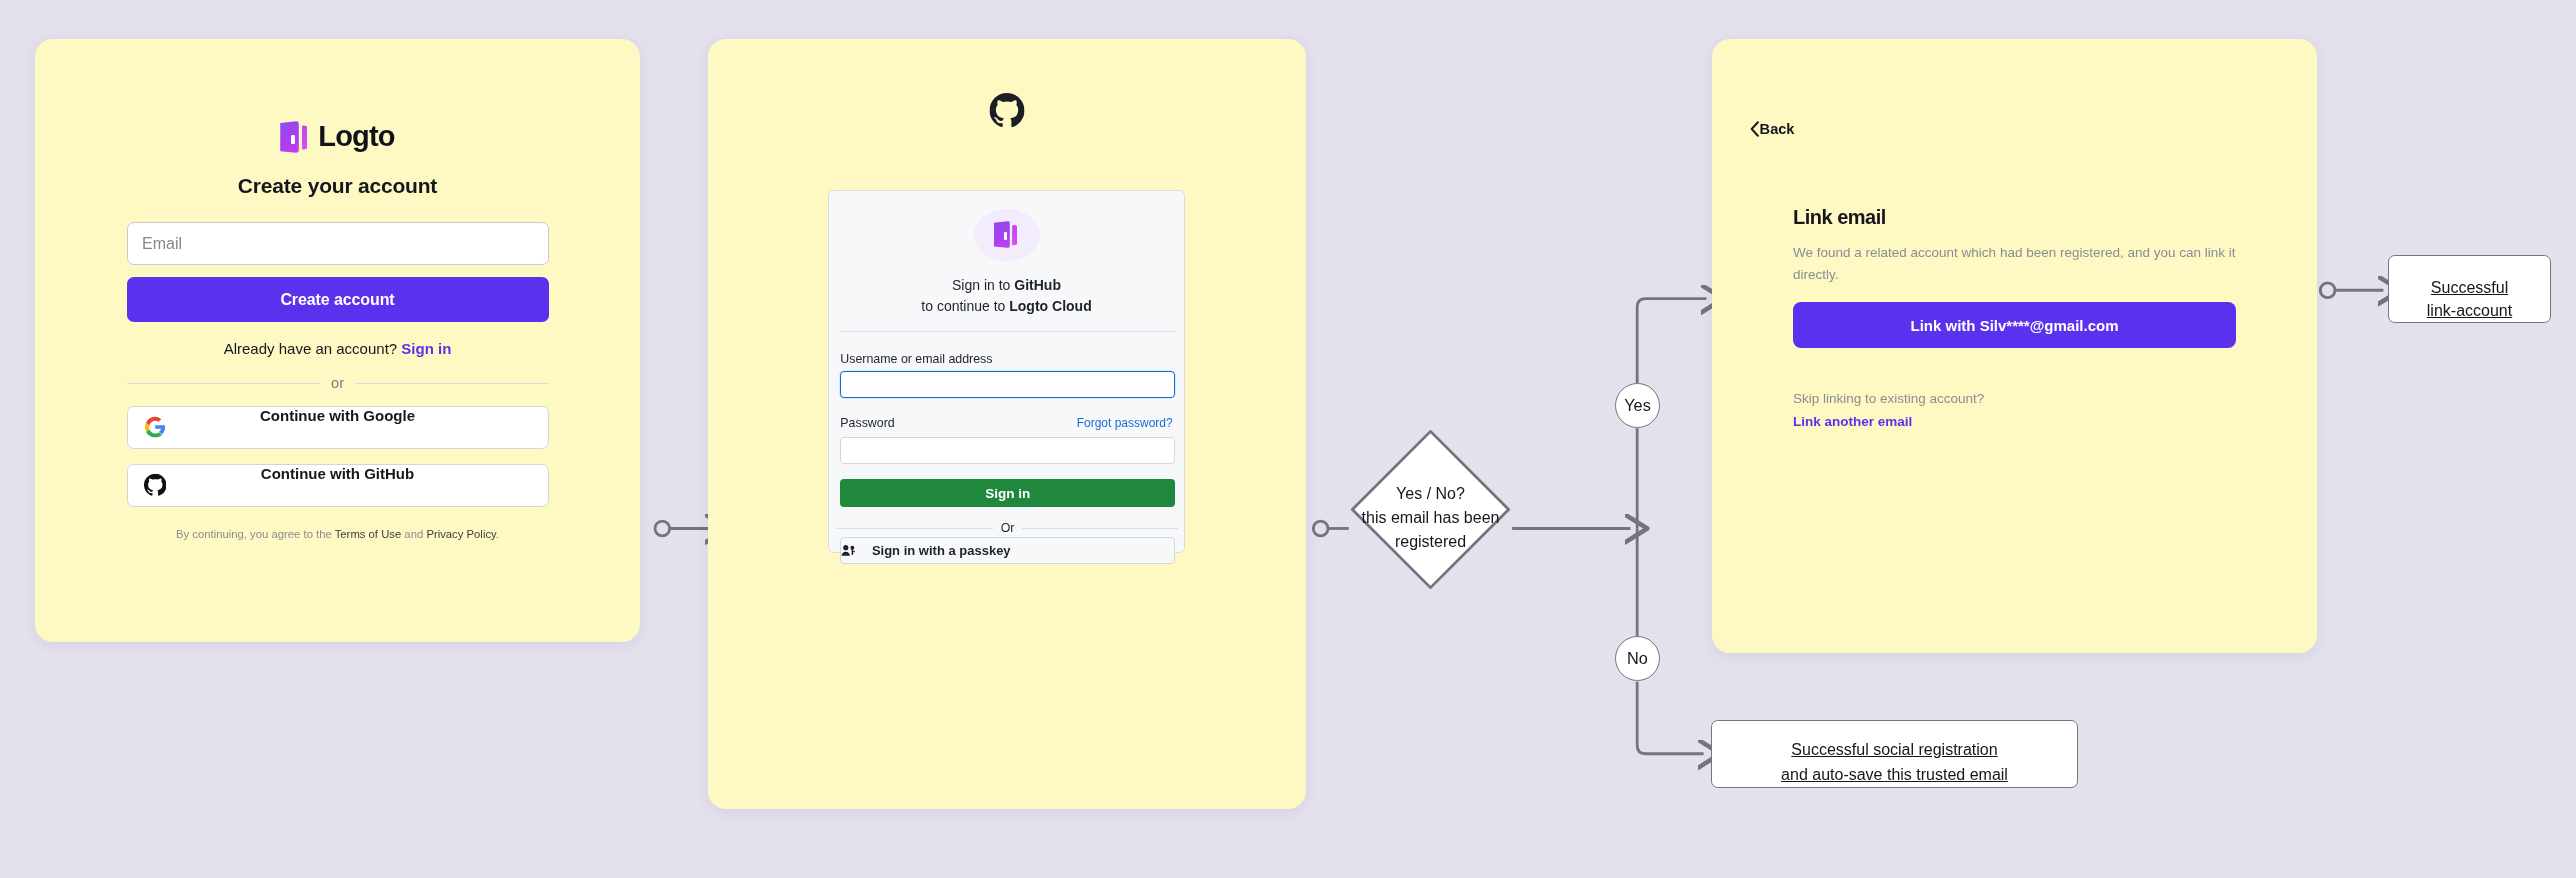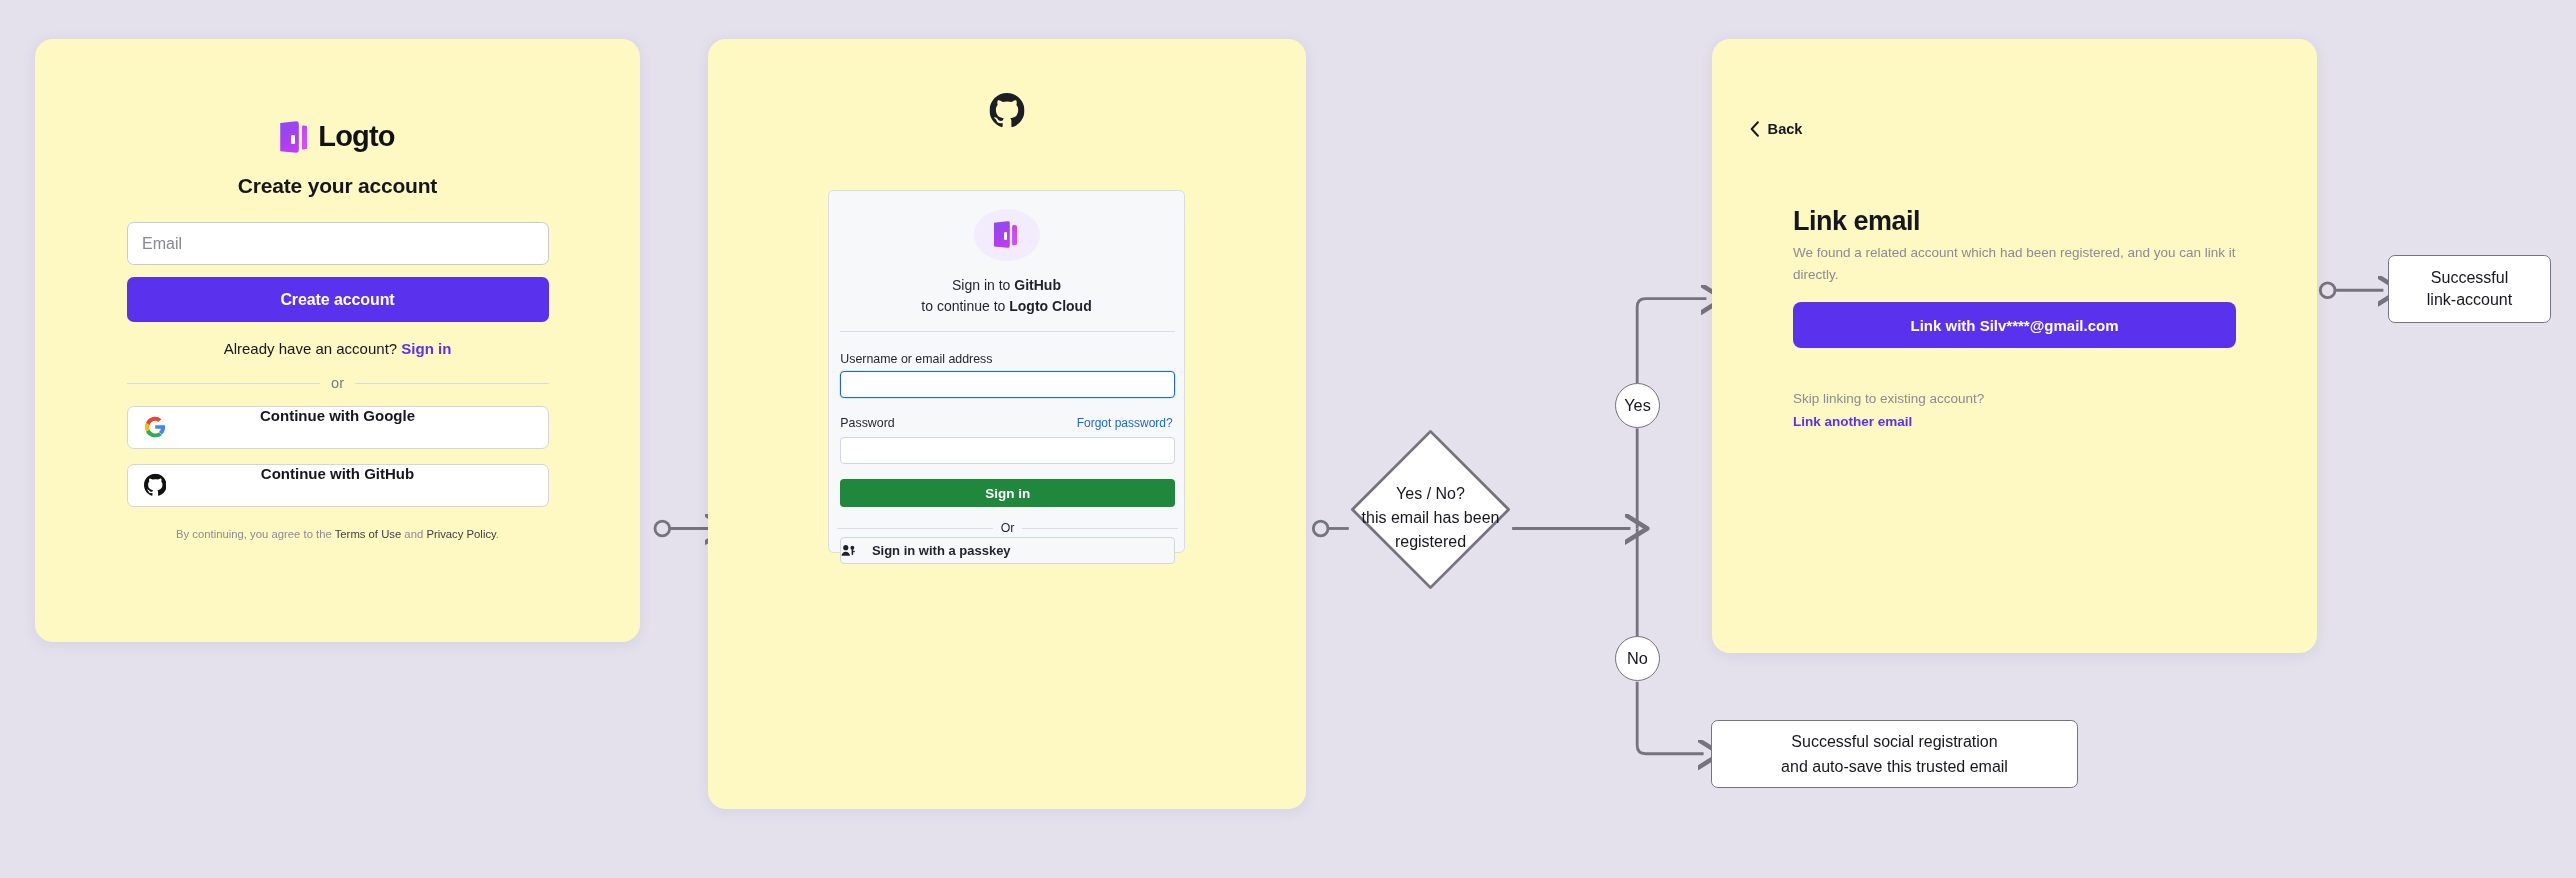--- a/index.html
+++ b/index.html
@@ -105,37 +105,37 @@
     align-items:center;justify-content:flex-start;gap:16px;font-size:13px;font-weight:700;
     color:#1f2328;cursor:pointer;box-sizing:border-box;}
   .gh-newbox{position:absolute;left:120px;top:524px;width:357px;height:54px;
     background:#fff;border:0.6px solid #d9dde3;border-radius:5.6px;box-sizing:border-box;
     display:flex;align-items:center;justify-content:center;font-size:13.5px;color:#1f2328;gap:4.5px;}
   .gh-newbox .lnk{color:#1868db;cursor:pointer;}
 
   
   #card-link{left:1712px;top:39px;width:605px;height:614px;}
   .lk-back{position:absolute;left:38px;top:82px;display:flex;align-items:center;
-    gap:8px;font-size:14.6px;font-weight:700;color:#16161d;cursor:pointer;}
-  .lk-title{position:absolute;left:81px;top:167px;font-size:27px;font-weight:700;
+    font-size:14.6px;font-weight:700;color:#16161d;cursor:pointer;}
+  .lk-title{position:absolute;left:81px;top:167px;font-size:20px;font-weight:700;
     color:#16161d;letter-spacing:-0.5px;}
   .lk-sub{position:absolute;left:81px;top:203px;width:445px;font-size:13.5px;
     color:#8b8b94;line-height:22px;}
   .lk-btn{position:absolute;left:81px;top:263px;width:443px;height:46px;
     background:#5a32ee;border-radius:8px;color:#fff;font-size:15px;font-weight:700;
     display:flex;align-items:center;justify-content:center;border:none;cursor:pointer;
     font-family:"Liberation Sans",sans-serif;}
   .lk-skip{position:absolute;left:81px;top:352px;font-size:13.5px;color:#8b8b94;}
   .lk-another{position:absolute;left:81px;top:375px;font-size:13.5px;color:#5a32ee;
     font-weight:700;cursor:pointer;}
 
   
   .flowbox{position:absolute;background:#fff;border:1.7px solid #74737e;
-    border-radius:6.8px;display:flex;align-items:center;justify-content:center;
-    text-align:center;color:#16161d;box-sizing:border-box;}
+    border-radius:6.8px;display:flex;align-items:flex-end;justify-content:center;
+    text-align:center;color:#16161d;box-sizing:border-box;text-decoration:underline;}
   #box-linkacct{left:2388px;top:255px;width:163px;height:68px;font-size:16px;line-height:22.5px;}
   #box-socialreg{left:1711px;top:720px;width:367px;height:68px;font-size:16px;line-height:25px;}
 
   .flowcircle{position:absolute;background:#fff;border:1.7px solid #74737e;
     border-radius:50%;display:flex;align-items:center;justify-content:center;
     color:#16161d;font-size:16.3px;box-sizing:border-box;}
   #circle-yes{left:1615px;top:383px;width:45px;height:45px;}
   #circle-no{left:1615px;top:636px;width:45px;height:45px;}
 
   #diamond-wrap{position:absolute;left:1349px;top:428px;width:163px;height:163px;}

